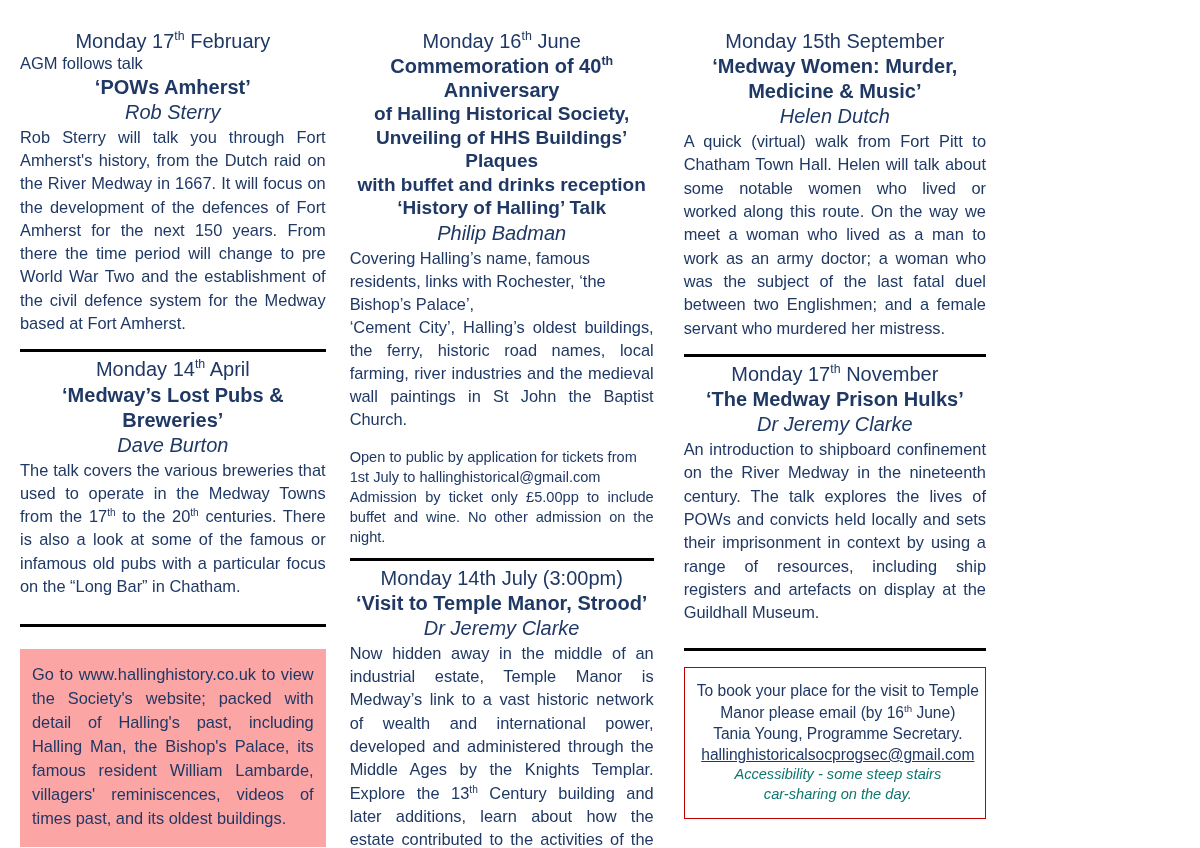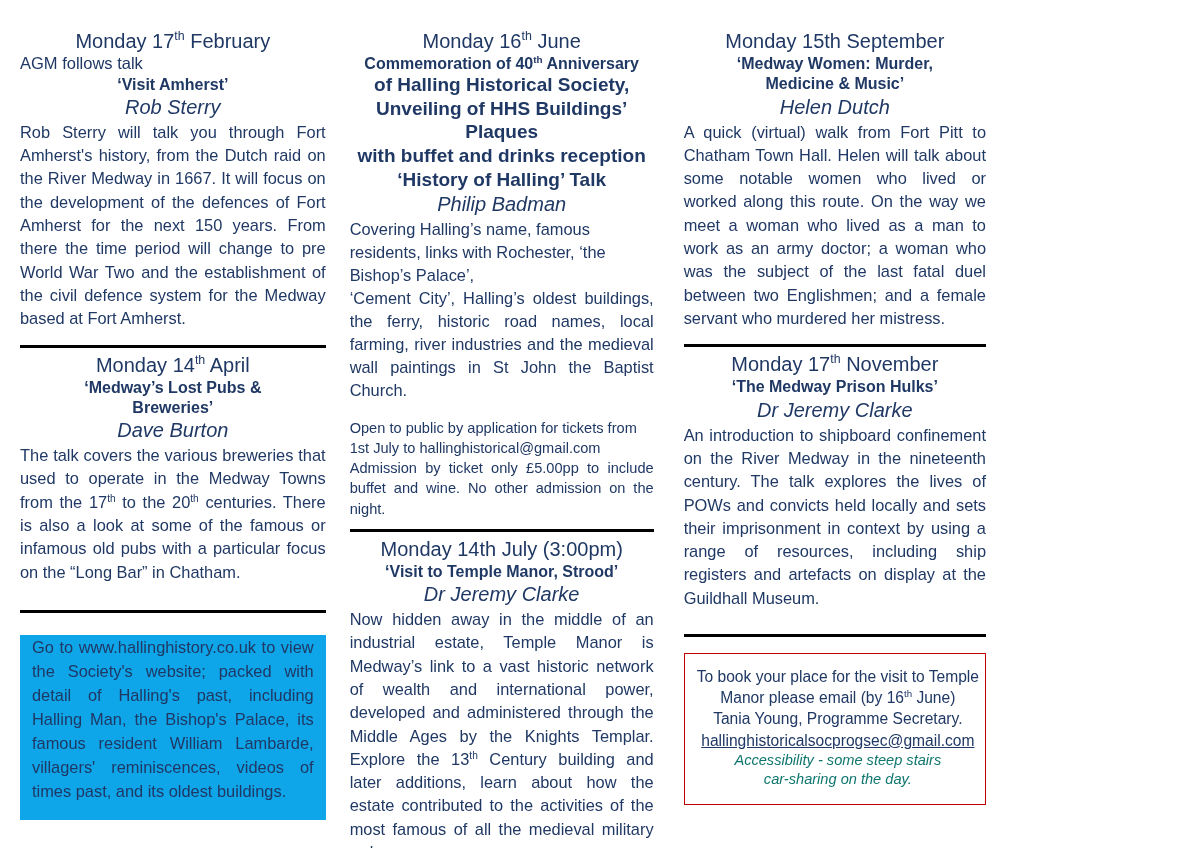--- a/index.html
+++ b/index.html
@@ -42,21 +42,21 @@
   }
   .sub-line {
     text-align: left;
     font-size: 16.5px;
     line-height: 1.18;
     margin: 0 0 1px 0;
     font-weight: 400;
   }
   .title-line {
     text-align: center;
-    font-size: 16px;
+    font-size: 20px;
     font-weight: bold;
     line-height: 1.2;
     margin: 0 0 1px 0;
     color: #1F3864;
   }
   .title-line.smaller {
     font-size: 19px;
   }
   .speaker-line {
     text-align: center;
@@ -92,22 +92,22 @@
   .rule {
     border: none;
     border-top: 3px solid #000000;
     margin: 14px 0 6px 0;
     height: 0;
   }
   .spacer-sm { height: 10px; }
   .spacer-md { height: 16px; }
 
   .blue-box {
-    background: #0ea5e9;
-    padding: 1px 12px 16px 12px;
+    background: #fca5a5;
+    padding: 14px 12px 16px 12px;
     box-sizing: border-box;
   }
   .blue-box p {
     margin: 0;
     text-align: justify;
     font-size: 16.4px;
     line-height: 1.46;
     color: #1F3864;
   }
   .red-box {
@@ -138,21 +138,21 @@
 </head>
 <body>
 
 <div class="page">
 
   <div class="column col-1">
 
     <div>
       <div class="date-line"><span>Monday 17</span><sup>th</sup><span> February</span></div>
       <div class="sub-line">AGM follows talk</div>
-      <div class="title-line">‘Visit Amherst’</div>
+      <div class="title-line">‘POWs Amherst’</div>
       <div class="speaker-line">Rob Sterry</div>
       <p class="body-text">Rob Sterry will talk you through Fort Amherst's history, from the Dutch raid on the River Medway in 1667. It will focus on the development of the defences of Fort Amherst for the next 150 years. From there the time period will change to pre World War Two and the establishment of the civil defence system for the Medway based at Fort Amherst.</p>
     </div>
 
     <hr class="rule">
 
     <div>
       <div class="date-line"><span>Monday 14</span><sup>th</sup><span> April</span></div>
       <div class="title-line">‘Medway’s Lost Pubs &amp;</div>
       <div class="title-line">Breweries’</div>

